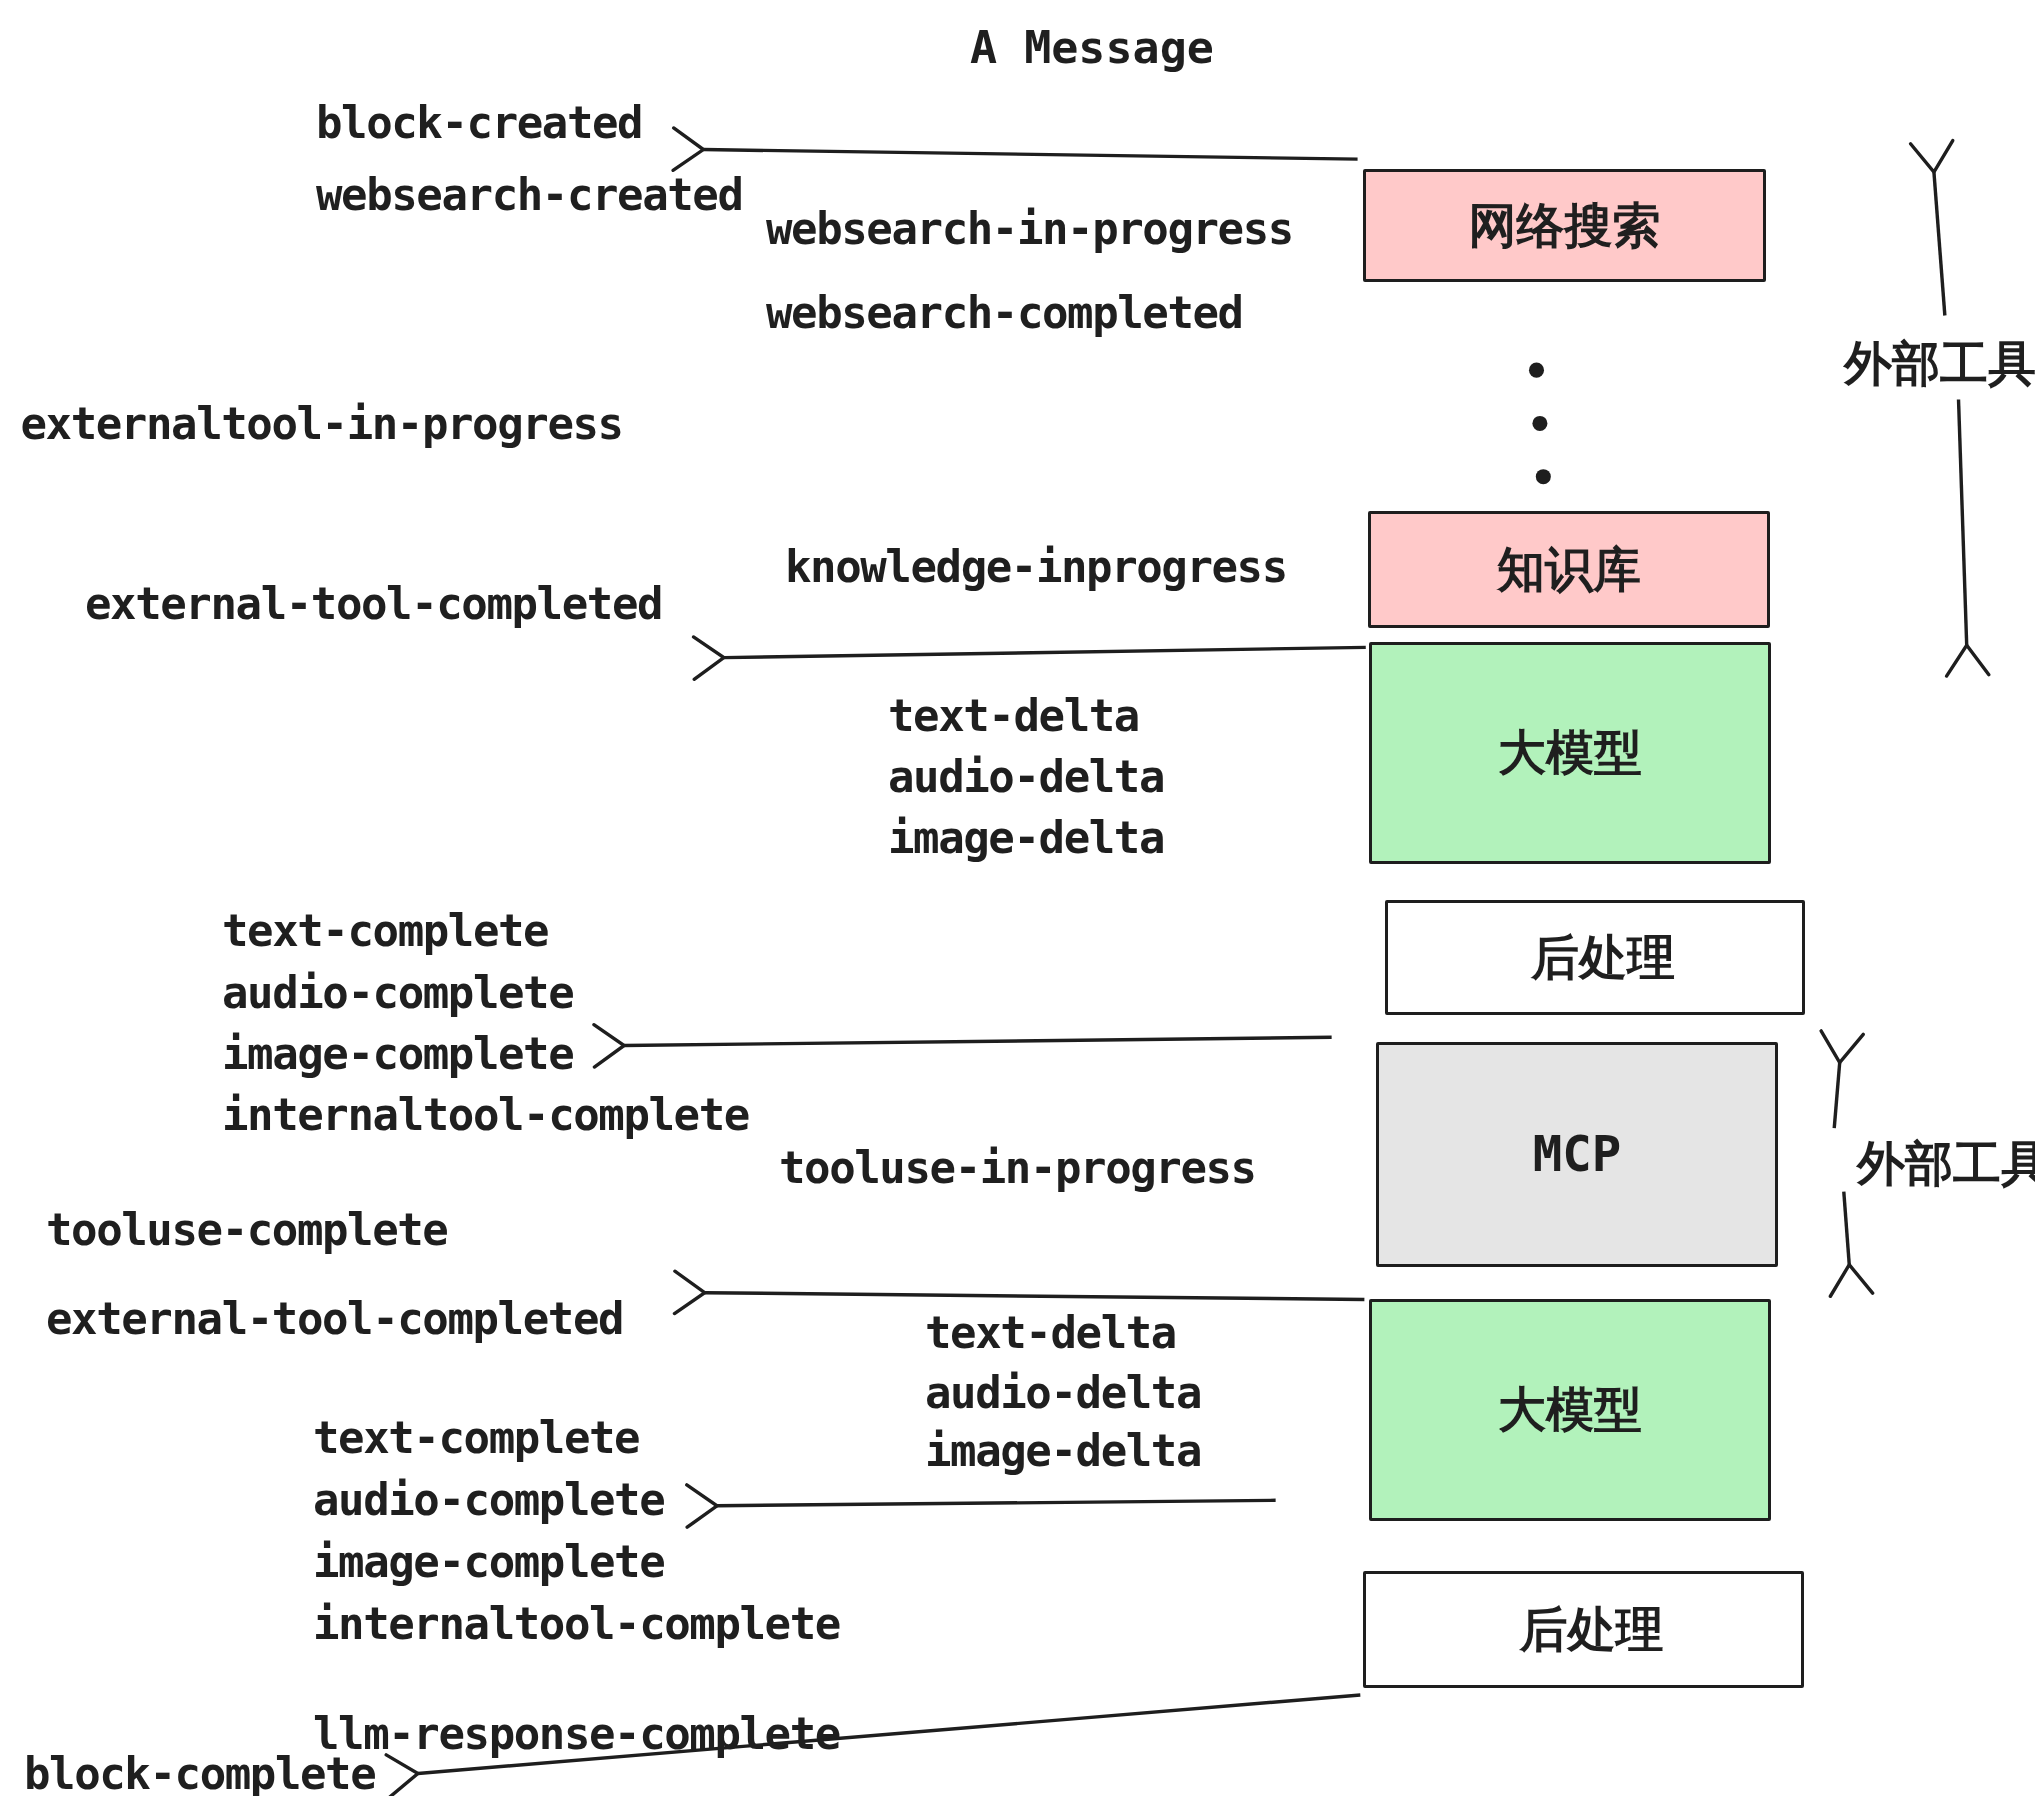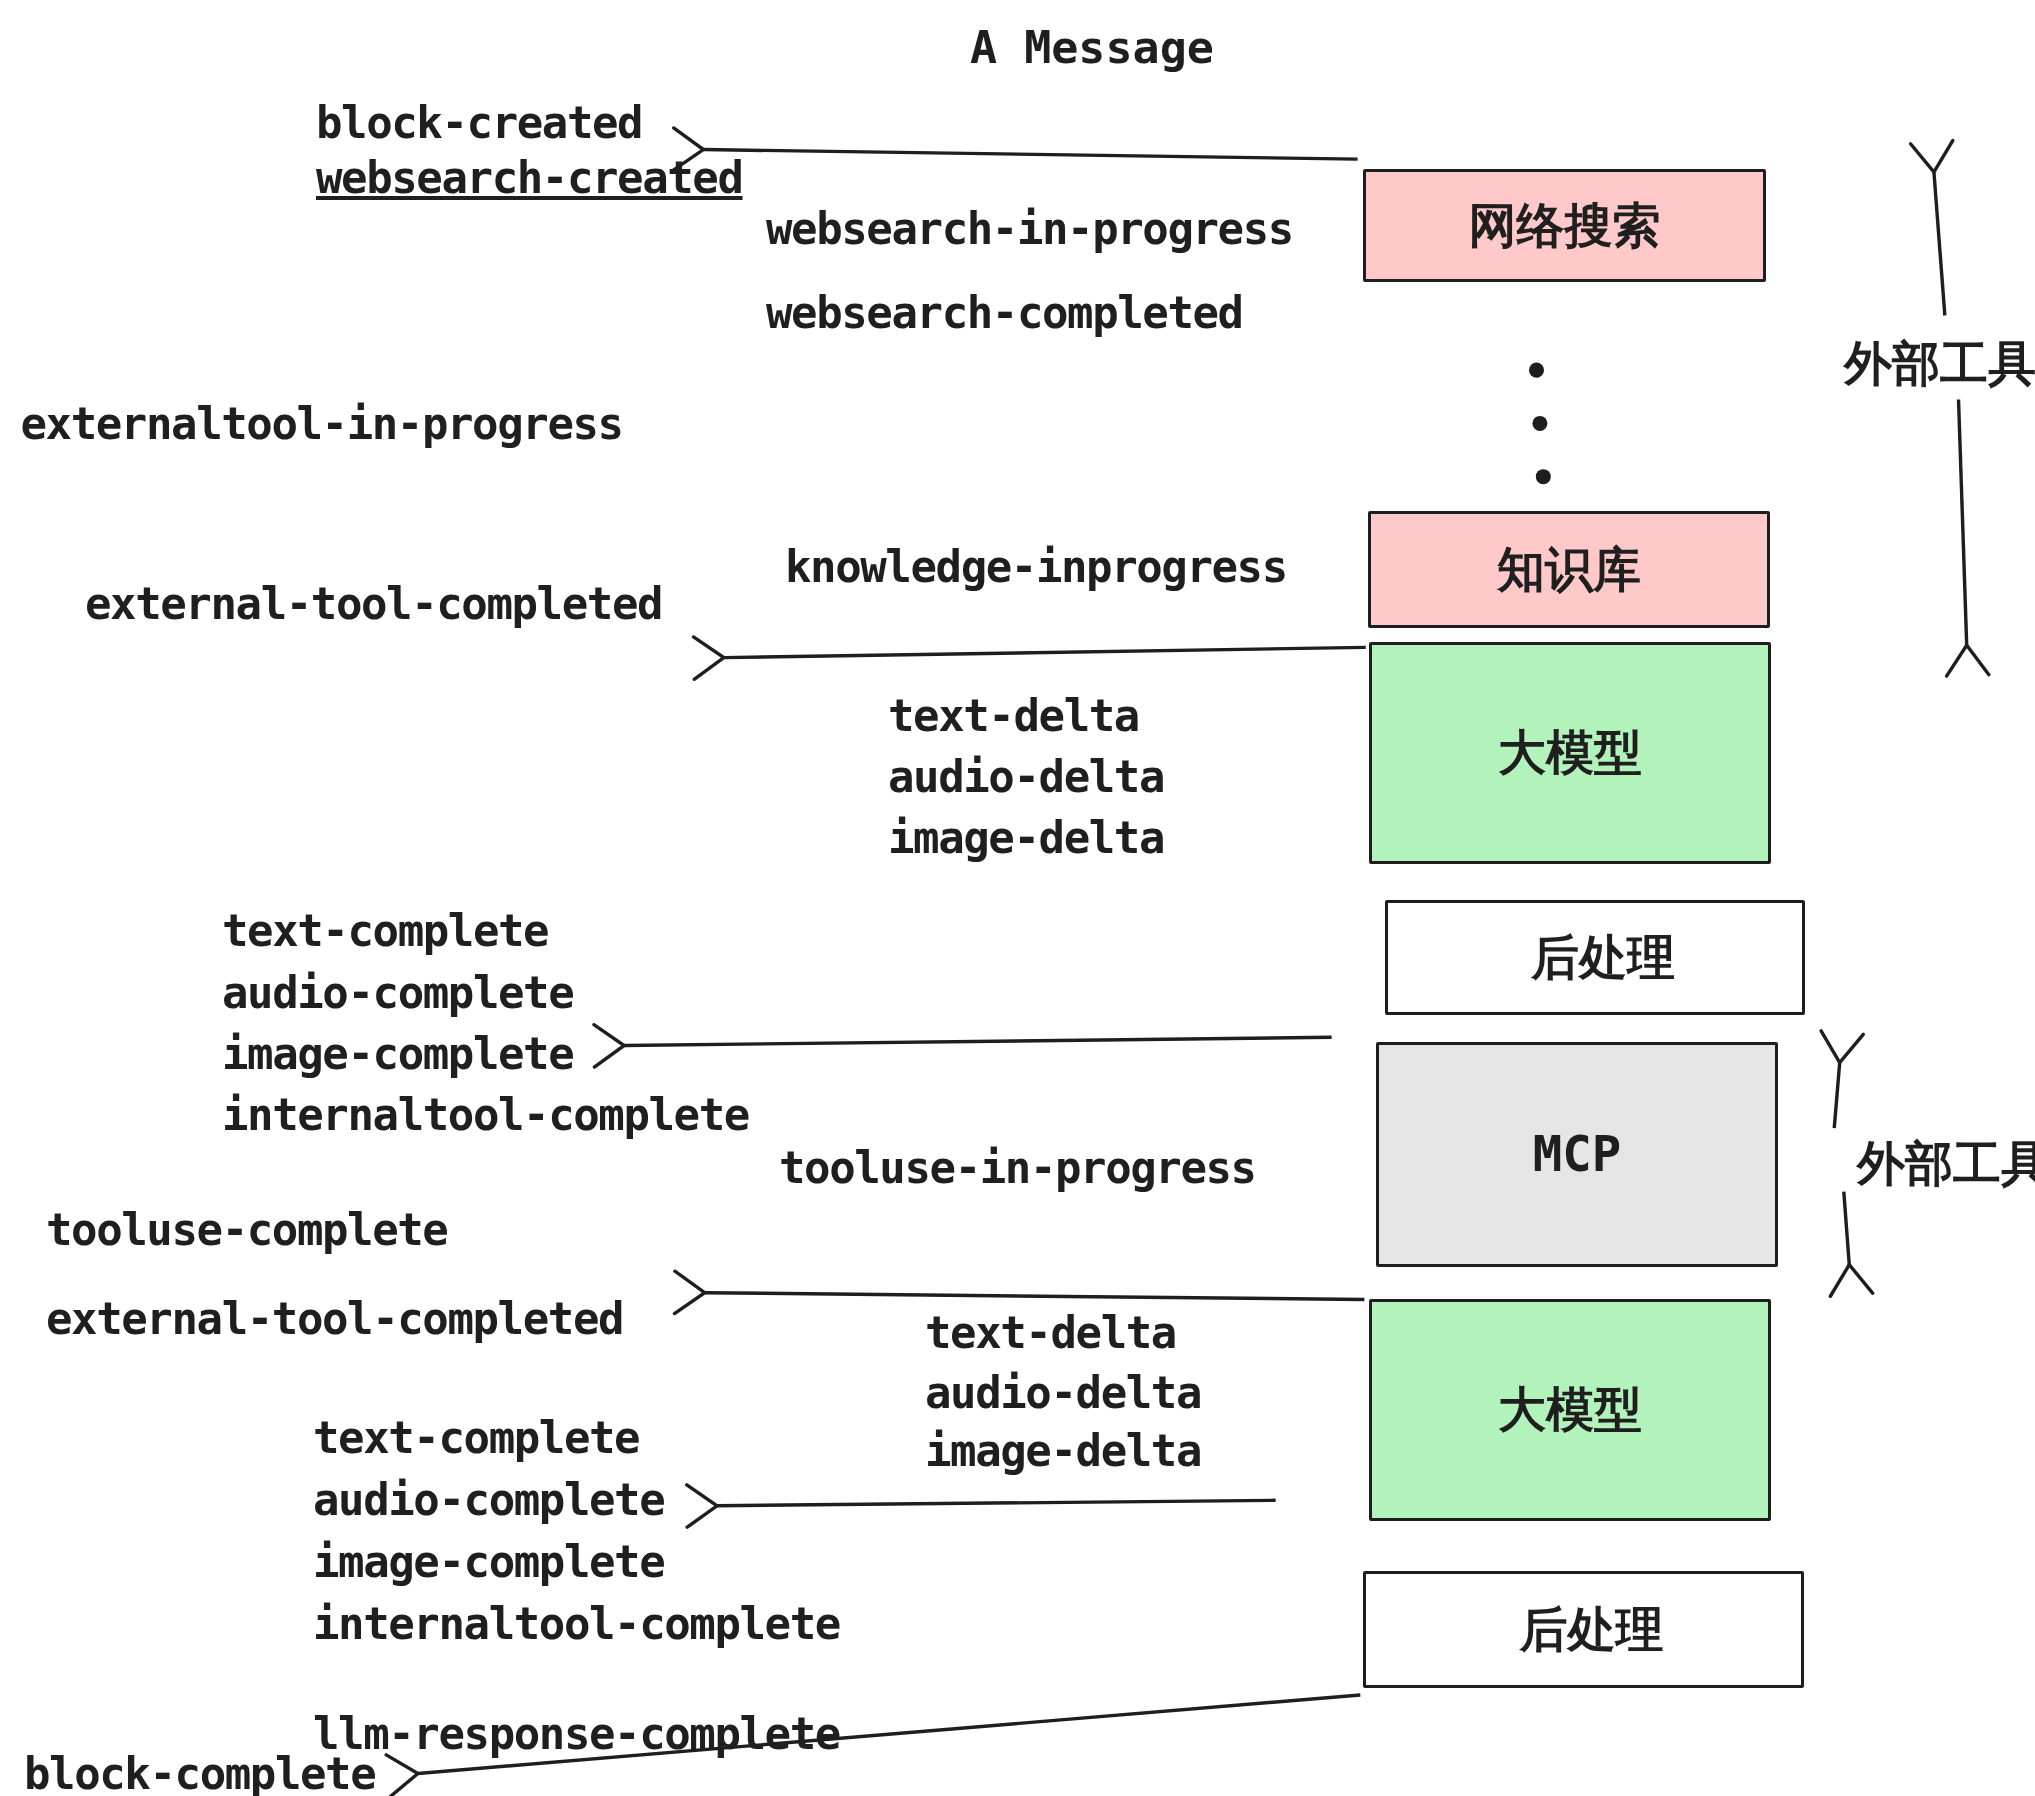--- a/index.html
+++ b/index.html
@@ -93,21 +93,21 @@
     <g fill="#1e1e1e">
       <circle cx="2250" cy="542" r="11"></circle>
       <circle cx="2255" cy="620" r="11"></circle>
       <circle cx="2260" cy="698" r="11"></circle>
     </g>
   </svg>
 
   <div class="title" style="left:970px; top:20.5px;">A Message</div>
 
   <div class="ev" style="left:316px;  top:101px;">block-created</div>
-  <div class="ev" style="left:316px;  top:156px;text-decoration:underline;">websearch-created</div>
+  <div class="ev" style="left:316px;  top:173px;">websearch-created</div>
   <div class="ev" style="left:766px; top:207px;">websearch-in-progress</div>
   <div class="ev" style="left:766px; top:291px;">websearch-completed</div>
   <div class="ev" style="left:785px; top:545px;">knowledge-inprogress</div>
   <div class="ev" style="left:20.5px;   top:402px;">externaltool-in-progress</div>
   <div class="ev" style="left:85px;  top:582px;">external-tool-completed</div>
   <div class="ev" style="left:888px; top:694px;">text-delta</div>
   <div class="ev" style="left:888px; top:755px;">audio-delta</div>
   <div class="ev" style="left:888px; top:816px;">image-delta</div>
   <div class="ev" style="left:222px;  top:909px;">text-complete</div>
   <div class="ev" style="left:222px;  top:971px;">audio-complete</div>

